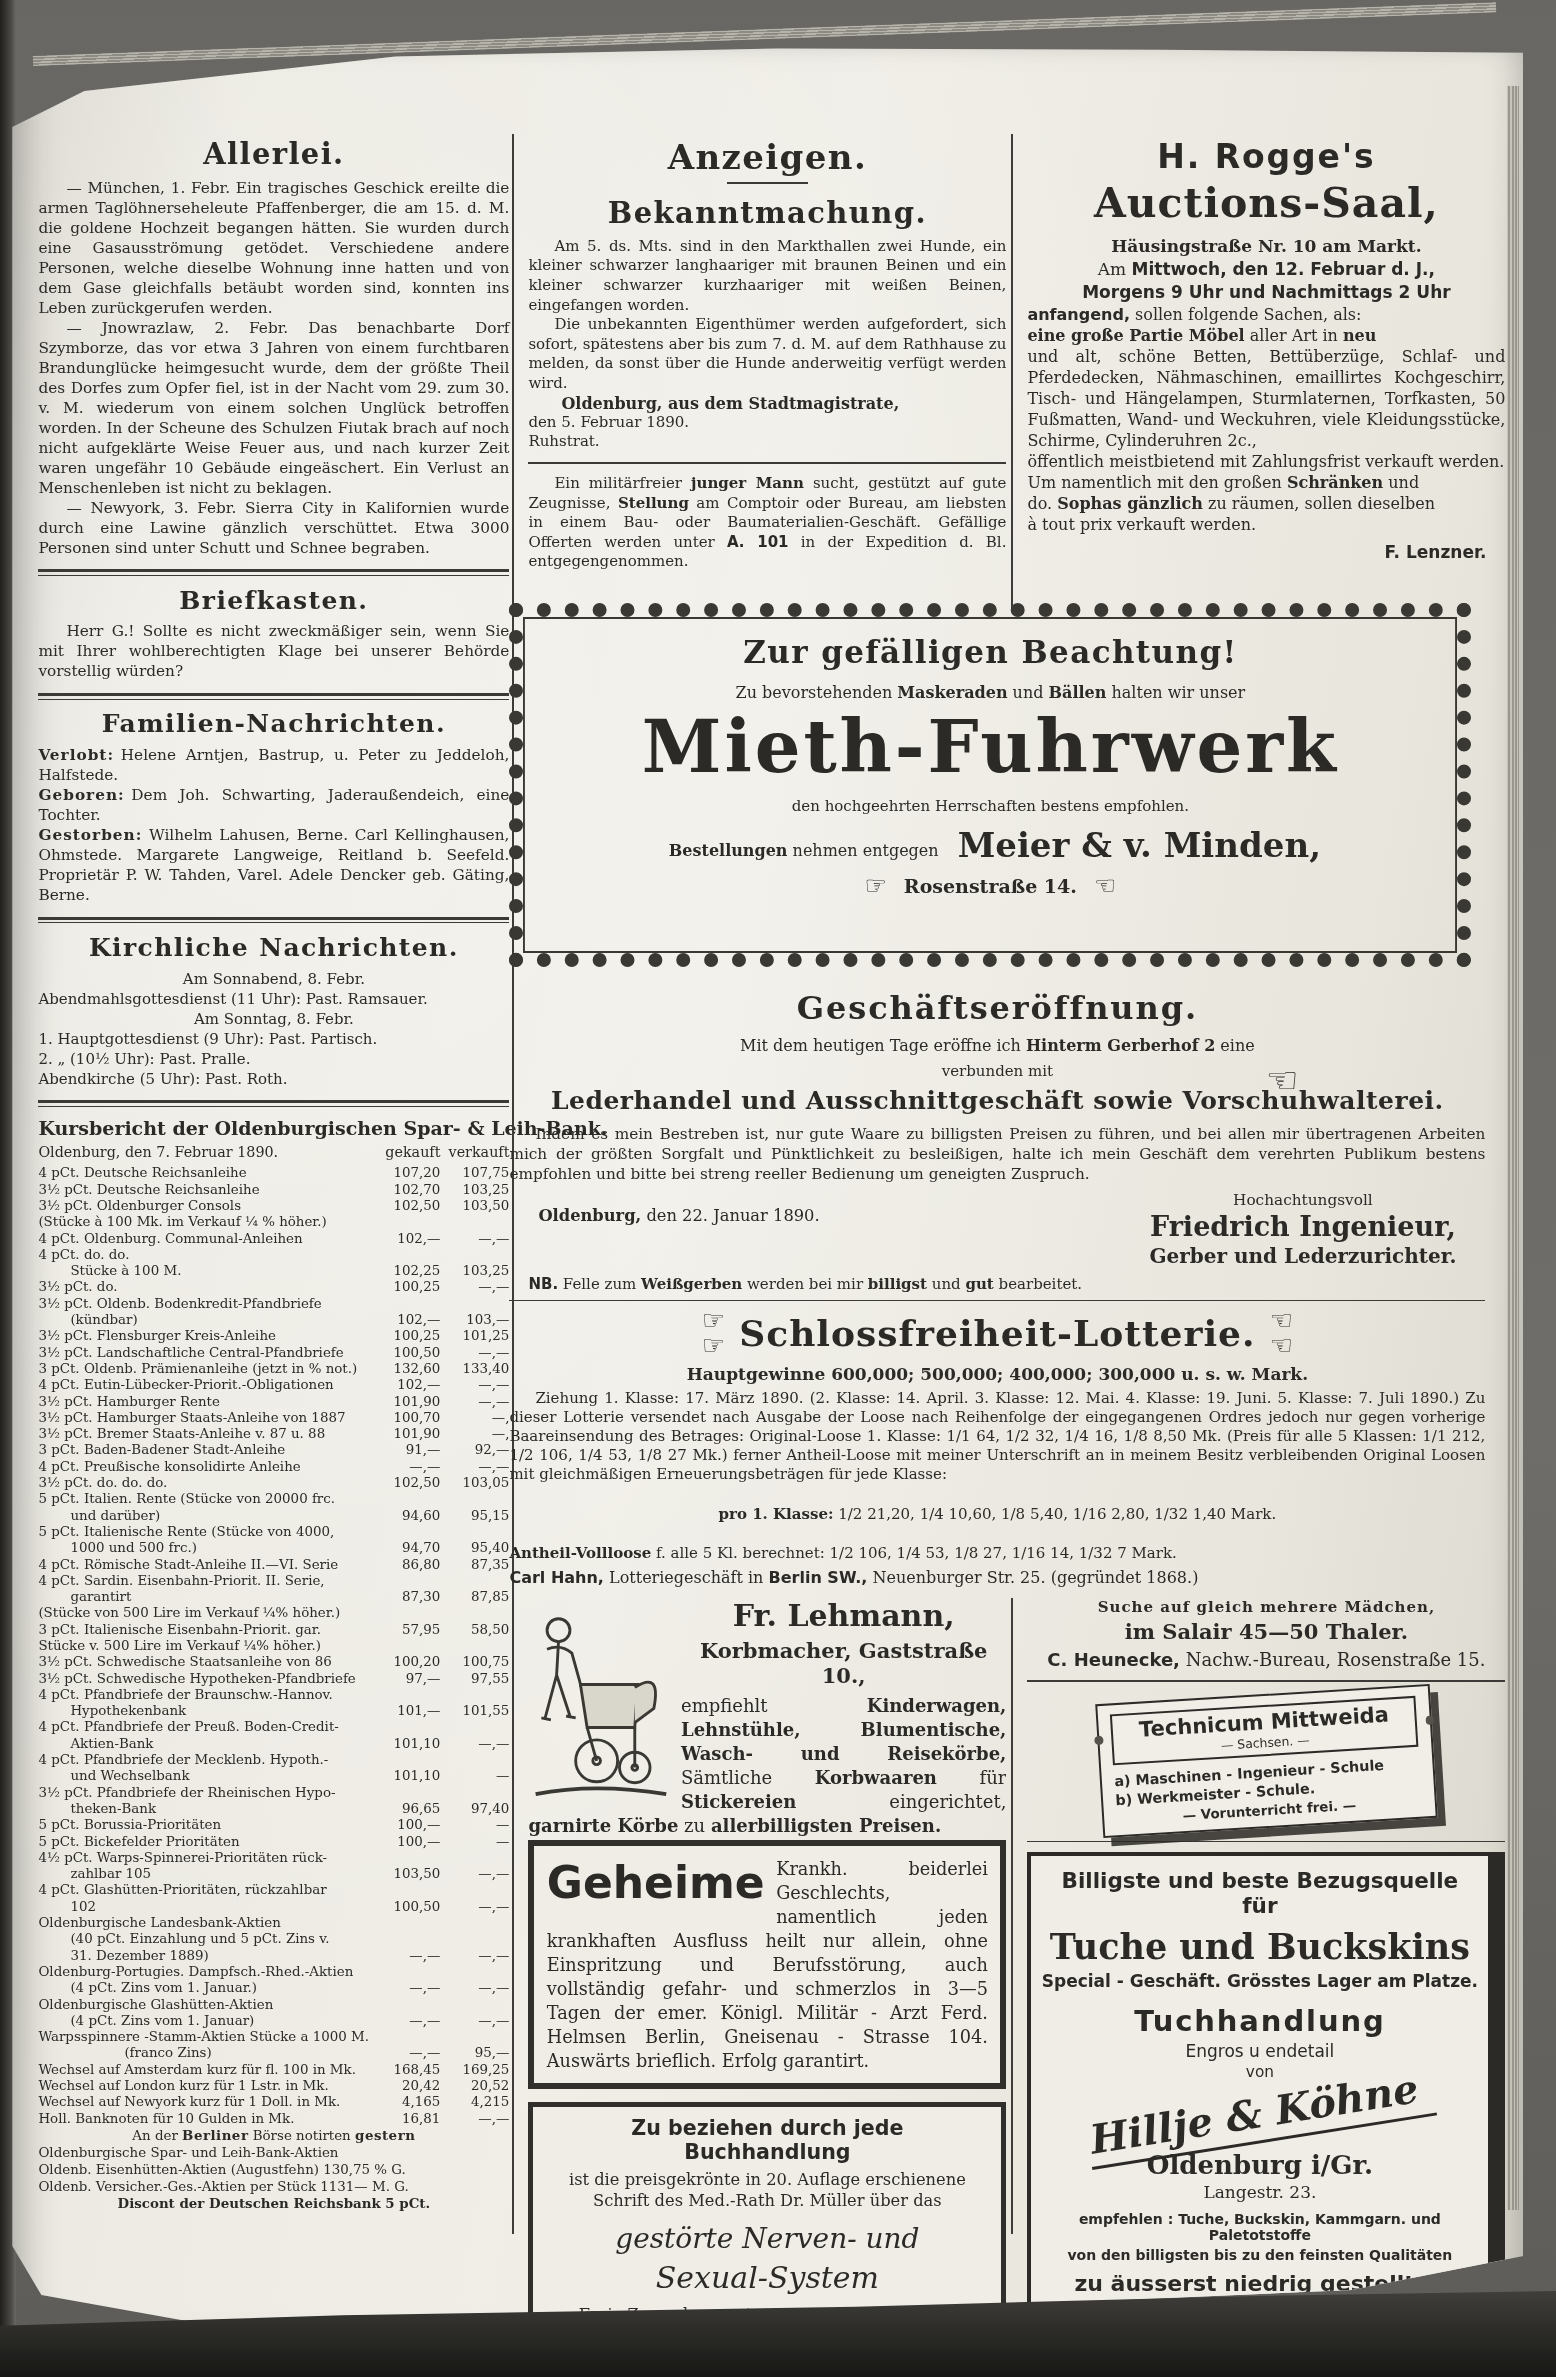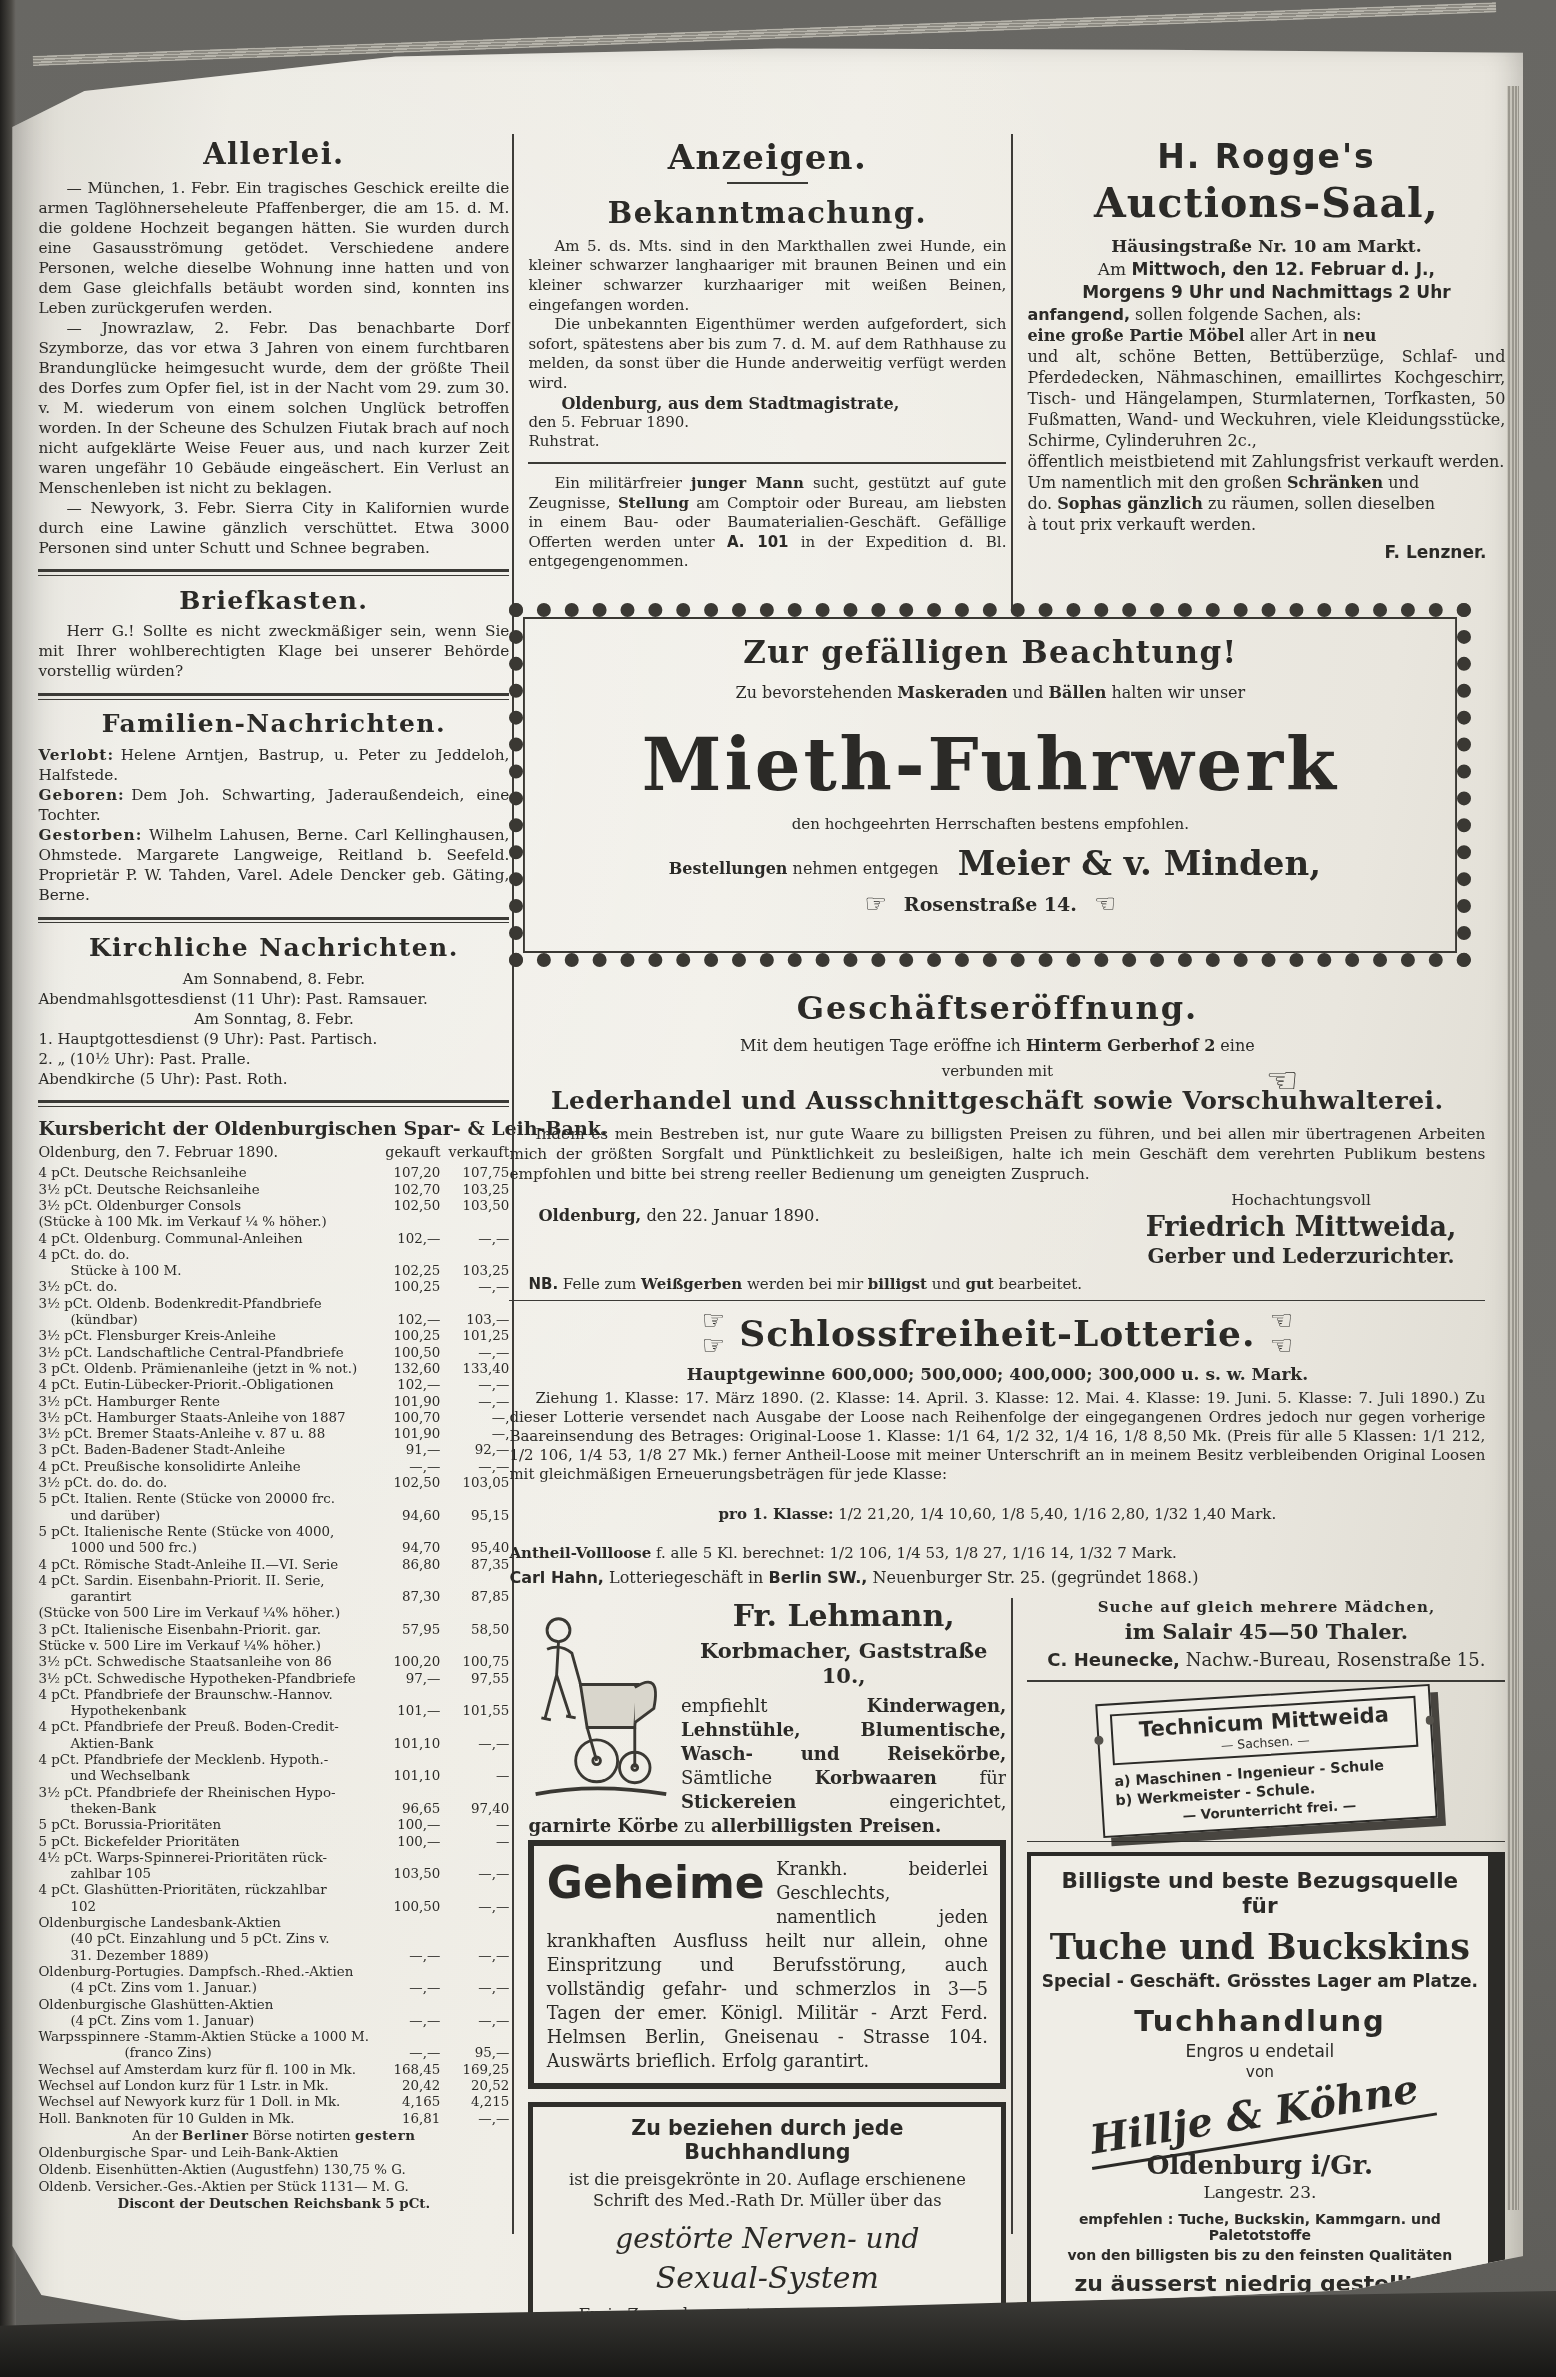--- a/index.html
+++ b/index.html
@@ -75,21 +75,21 @@
   .rogge2{font-size:41px;font-weight:700;text-align:center;margin:2.9px 0 8.6px;letter-spacing:1px;}
   .rg{text-align:center;font-size:17px;line-height:23px;}
   .rgl{font-size:16px;line-height:21px;text-align:justify;}
   .sig-right{text-align:right;font-size:17px;padding-right:19px;margin-top:6.7px;}
 
   
   .mieth{position:absolute;left:497px;top:557px;width:962px;height:364px;
          border:14.3px dotted #3a3833;box-shadow:inset 0 0 0 1.9px #3a3833;
          padding:12.4px 24px;box-sizing:border-box;text-align:center;}
   .mb-head{font-size:31px;margin:4.8px 0 12.4px;letter-spacing:1.4px;}
-  .mb-sub{font-size:16px;margin-bottom:24px;text-align:center;}
+  .mb-sub{font-size:16px;margin-bottom:6px;text-align:center;}
   .mb-big{font-size:72px;font-weight:700;letter-spacing:2.9px;line-height:77px;
           font-family:"DejaVu Serif",serif;}
   .mb-rec{font-size:15px;margin:12.4px 0 9.6px;}
   .mb-row{display:flex;align-items:flex-end;justify-content:center;gap:19px;}
   .mb-order{font-size:16px;padding-bottom:4.8px;margin-left:9px;}
   .mb-firm{font-size:34px;font-weight:700;}
   .mb-addr{font-size:19px;font-weight:700;margin-top:6.7px;display:flex;justify-content:center;gap:17px;align-items:center;}
   .mb-addr .hand{font-size:25px;}
 
   
@@ -633,21 +633,21 @@
     <h2 class="er-title">Geschäftseröffnung.</h2>
     <p class="er-intro"><span>Mit dem heutigen Tage eröffne ich </span><b class="fx">Hinterm Gerberhof 2</b><span> eine</span></p>
     <div class="er-big1"><span class="hand er-hand">☜</span></div>
     <p class="er-mid">verbunden mit</p>
     <div class="er-big2">Lederhandel und Ausschnittgeschäft sowie Vorschuhwalterei.</div>
     <p class="er-para">Indem es mein Bestreben ist, nur gute Waare zu billigsten Preisen zu führen, und bei allen mir übertragenen Arbeiten mich der größten Sorgfalt und Pünktlichkeit zu besleißigen, halte ich mein Geschäft dem verehrten Publikum bestens empfohlen und bitte bei streng reeller Bedienung um geneigten Zuspruch.</p>
     <div class="er-sigrow">
       <div class="er-place"><b class="fx">Oldenburg,</b><span> den 22. Januar 1890.</span></div>
       <div class="er-right">
         <p class="er-resp">Hochachtungsvoll</p>
-        <p class="er-name">Friedrich Mittweida,</p>
+        <p class="er-name">Friedrich Ingenieur,</p>
         <p class="er-role sans">Gerber und Lederzurichter.</p>
       </div>
     </div>
     <p class="er-nb"><b class="sans">NB.</b><span>  Felle zum </span><b class="fx">Weißgerben</b><span> werden bei mir </span><b class="fx">billigst</b><span> und </span><b class="fx">gut</b><span> bearbeitet.</span></p>
   </div>
 
   <div class="lott">
     <div class="lot-titlerow">
       <span class="lot-hands">
           <span class="hand">☞</span>

